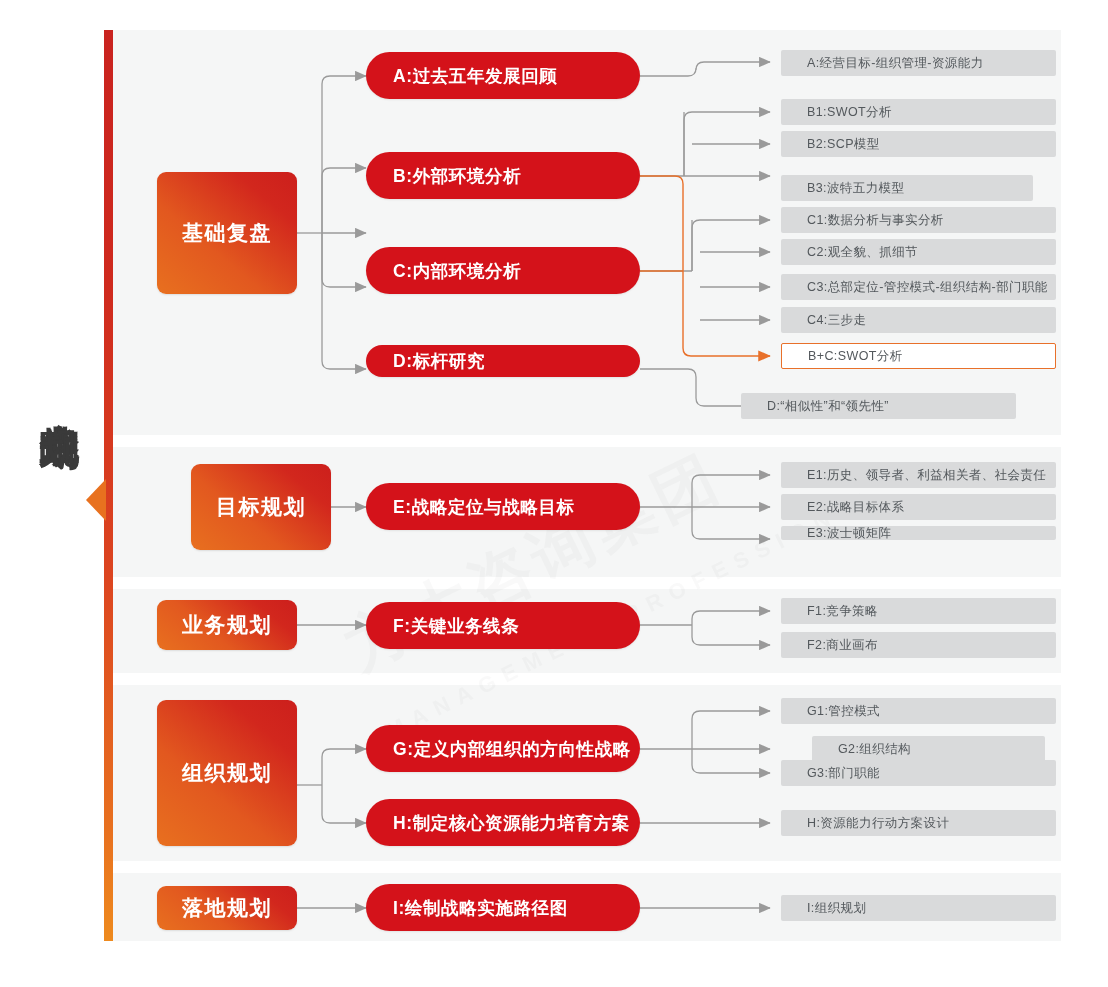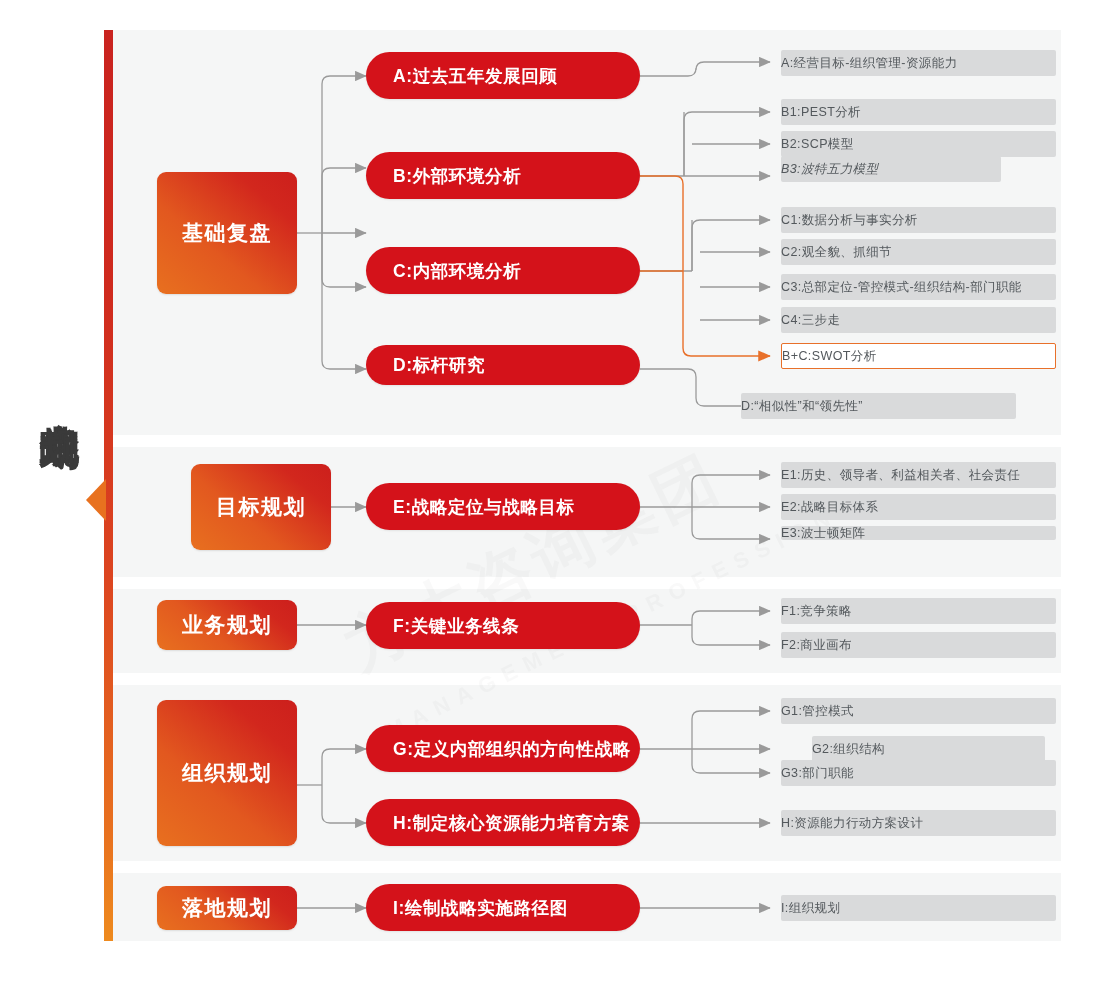--- a/index.html
+++ b/index.html
@@ -92,20 +92,21 @@
   
   .chip{
     position:absolute;
     background:#d9dadb;
     border-radius:2px;
     color:#53585c;
     font-size:12.5px;
     letter-spacing:.4px;
     display:flex;
     align-items:center;
+    padding-left:26px;
     box-sizing:border-box;
   }
   .chip.highlight{
     background:#ffffff;
     border:1.4px solid #e8702a;
     color:#53585c;
   }
 
   
   #wires{
@@ -229,36 +230,36 @@
 
   <div class="stage" style="left:157px; top:172px; width:140px; height:122px;">基础复盘</div>
   <div class="stage" style="left:157px; top:464px; width:140px; height:86px;margin-left:34px;">目标规划</div>
   <div class="stage" style="left:157px; top:600px; width:140px; height:50px;">业务规划</div>
   <div class="stage" style="left:157px; top:700px; width:140px; height:146px;">组织规划</div>
   <div class="stage" style="left:157px; top:886px; width:140px; height:44px;">落地规划</div>
 
   <div class="pill" style="left:366px; top:52px; width:274px; height:47px;">A:过去五年发展回顾</div>
   <div class="pill" style="left:366px; top:152px; width:274px; height:47px;">B:外部环境分析</div>
   <div class="pill" style="left:366px; top:247px; width:274px; height:47px;">C:内部环境分析</div>
-  <div class="pill" style="left:366px; top:345px; width:274px; height:40px;">D:标杆研究</div>
+  <div class="pill" style="left:366px; top:345px; width:274px; height:32px;">D:标杆研究</div>
 
   <div class="pill" style="left:366px; top:483px; width:274px; height:47px;">E:战略定位与战略目标</div>
 
   <div class="pill" style="left:366px; top:602px; width:274px; height:47px;">F:关键业务线条</div>
 
   <div class="pill" style="left:366px; top:725px; width:274px; height:47px;">G:定义内部组织的方向性战略</div>
   <div class="pill" style="left:366px; top:799px; width:274px; height:47px;">H:制定核心资源能力培育方案</div>
 
   <div class="pill" style="left:366px; top:884px; width:274px; height:47px;">I:绘制战略实施路径图</div>
 
   <div class="chip" style="left:781px; top:50px; width:275px; height:26px;">A:经营目标-组织管理-资源能力</div>
 
-  <div class="chip" style="left:781px; top:99px; width:275px; height:26px;">B1:PEST分析</div>
+  <div class="chip" style="left:781px; top:99px; width:275px; height:26px;">B1:SWOT分析</div>
   <div class="chip" style="left:781px; top:131px; width:275px; height:26px;">B2:SCP模型</div>
-  <div class="chip" style="left:781px; top:156px; width:220px; height:26px;font-style:italic;">B3:波特五力模型</div>
+  <div class="chip" style="left:781px; top:175px; width:252px; height:26px;">B3:波特五力模型</div>
 
   <div class="chip" style="left:781px; top:207px; width:275px; height:26px;">C1:数据分析与事实分析</div>
   <div class="chip" style="left:781px; top:239px; width:275px; height:26px;">C2:观全貌、抓细节</div>
   <div class="chip" style="left:781px; top:274px; width:275px; height:26px;">C3:总部定位-管控模式-组织结构-部门职能</div>
   <div class="chip" style="left:781px; top:307px; width:275px; height:26px;">C4:三步走</div>
   <div class="chip highlight" style="left:781px; top:343px; width:275px; height:26px;">B+C:SWOT分析</div>
 
   <div class="chip" style="left:741px; top:393px; width:275px; height:26px;">D:“相似性”和“领先性”</div>
 
   <div class="chip" style="left:781px; top:462px; width:275px; height:26px;">E1:历史、领导者、利益相关者、社会责任</div>

